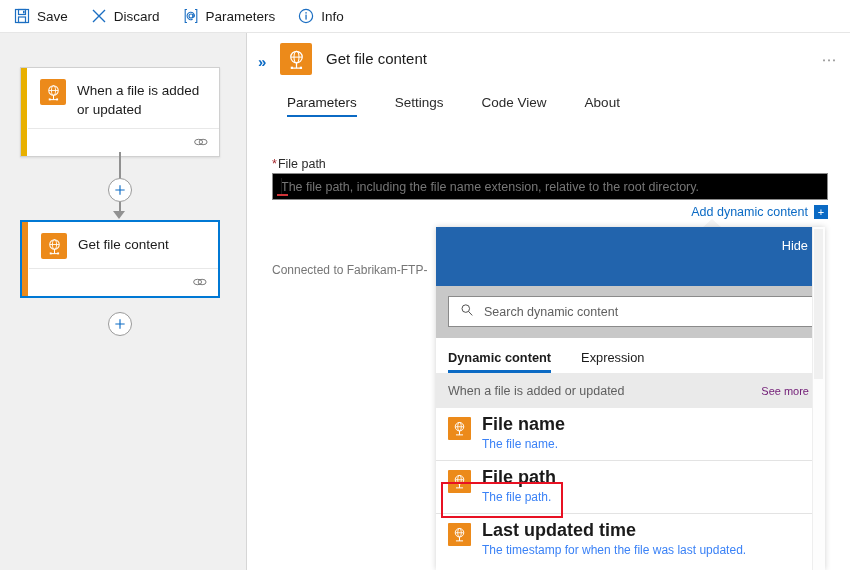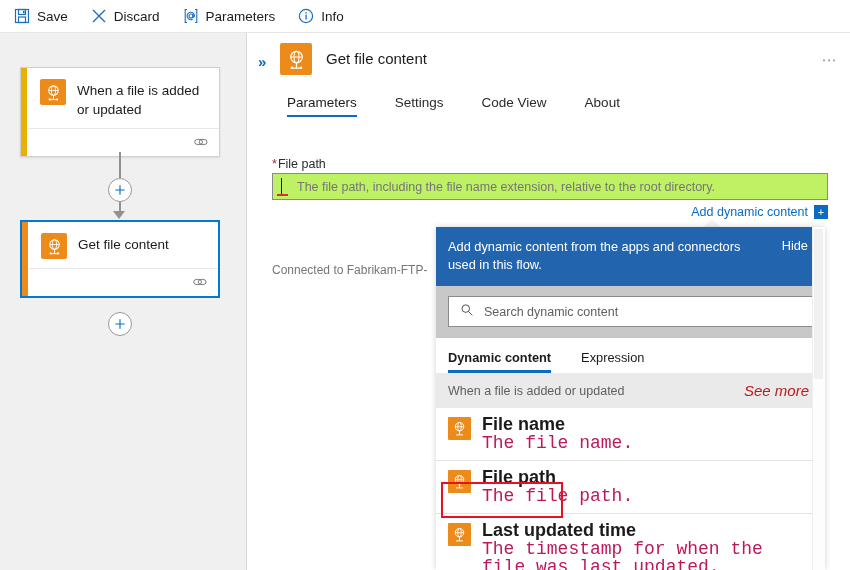--- a/index.html
+++ b/index.html
@@ -114,22 +114,22 @@
     content:""; position:absolute; left:0; right:0; bottom:0;
     height:2px; background:#0b6ac4;
   }
 
   #lbl-filepath {
     position:absolute; left:24px; top:124px; font-size:12.5px; color:#2b2b2b;
   }
   #lbl-filepath .req { color:#a4262c; margin-right:1px; }
   #filepath-box {
     position:absolute; left:24px; top:140px; width:556px; height:27px;
-    border:1px solid #8a8a8a; background:#bef264;
-    display:flex; align-items:center; padding-left:24px;
+    border:1px solid #8a8a8a; background:#000000;
+    display:flex; align-items:center; padding-left:8px;
   }
   #filepath-ph { font-size:12.5px; color:#767676; }
   #caret {
     position:absolute; left:8px; top:4px; width:1px; height:17px; background:#1b1b1b;
   }
   #caret-mark {
     position:absolute; left:4px; top:20px; width:11px; height:2px; background:#d13438;
   }
   #adc-link {
     position:absolute; right:22px; top:172px;
@@ -190,35 +190,35 @@
     height:31px; background:#ffffff; border:1px solid #8a8a8a;
     display:flex; align-items:center; gap:10px; padding-left:11px;
   }
   #fly-search-ph { font-size:12.5px; color:#5f5f5f; }
   #fly-group {
     background:#eaeaea; height:35px;
     display:flex; align-items:center; justify-content:space-between;
     padding:0 16px 0 12px;
   }
   #fly-group-name { font-size:12.5px; color:#5f5f5f; }
-  #fly-seemore { font-size:15px; color:#b91c1c;font-style:italic; }
+  #fly-seemore { font-size:11px; color:#701a75; }
   #fly-list { background:#ffffff; padding:0 0 0 0; }
   .dc-item {
     display:flex; align-items:flex-start; gap:11px;
     padding:8px 12px 8px 12px;
     border-bottom:1px solid #e3e3e3;
     position:relative;
   }
   .dc-item:last-child { border-bottom:none; }
   .dc-ico {
     width:23px; height:23px; flex:0 0 23px; background:#ec8a1a; border-radius:1px;
     display:flex; align-items:center; justify-content:center; margin-top:1px;
   }
   .dc-name { font-size:18px; font-weight:bold; color:#1b1b1b; line-height:16px; }
-  .dc-desc { font-size:18px; color:#be185d; line-height:16px;font-family:Liberation Mono, monospace; }
+  .dc-desc { font-size:12px; color:#3b82f6; line-height:16px; }
   #hl-box {
     position:absolute; left:441px; top:482px; width:122px; height:36px;
     border:2px solid #e81123; pointer-events:none;
   }
   #fly-scroll-track {
     position:absolute; right:0; top:0; width:13px; height:343px;
     background:#fdfdfd; border-left:1px solid #eeeeee;
   }
   #fly-scroll-thumb {
     position:absolute; right:2px; top:2px; width:9px; height:150px;
@@ -389,21 +389,20 @@
     </div>
 
     <div id="connected-to">Connected to Fabrikam-FTP-</div>
   </div>
 
   <div id="fly-caret"></div>
 
   <div id="flyout">
 
     <div id="fly-header">
-      <div id="fly-header-text">Add dynamic content from the apps and connectors used in this flow.</div>
       <div id="fly-hide">Hide</div>
     </div>
 
     <div id="fly-searchwrap">
       <div id="fly-search">
         <span>
           <svg viewBox="0 0 16 16" width="14" height="14">
             <circle cx="6.6" cy="6.4" r="4.3" fill="none" stroke="#4b4b4b" stroke-width="1.1"></circle>
             <path d="M9.8 9.7 L14 14.2" stroke="#4b4b4b" stroke-width="1.1" fill="none"></path>
           </svg>

